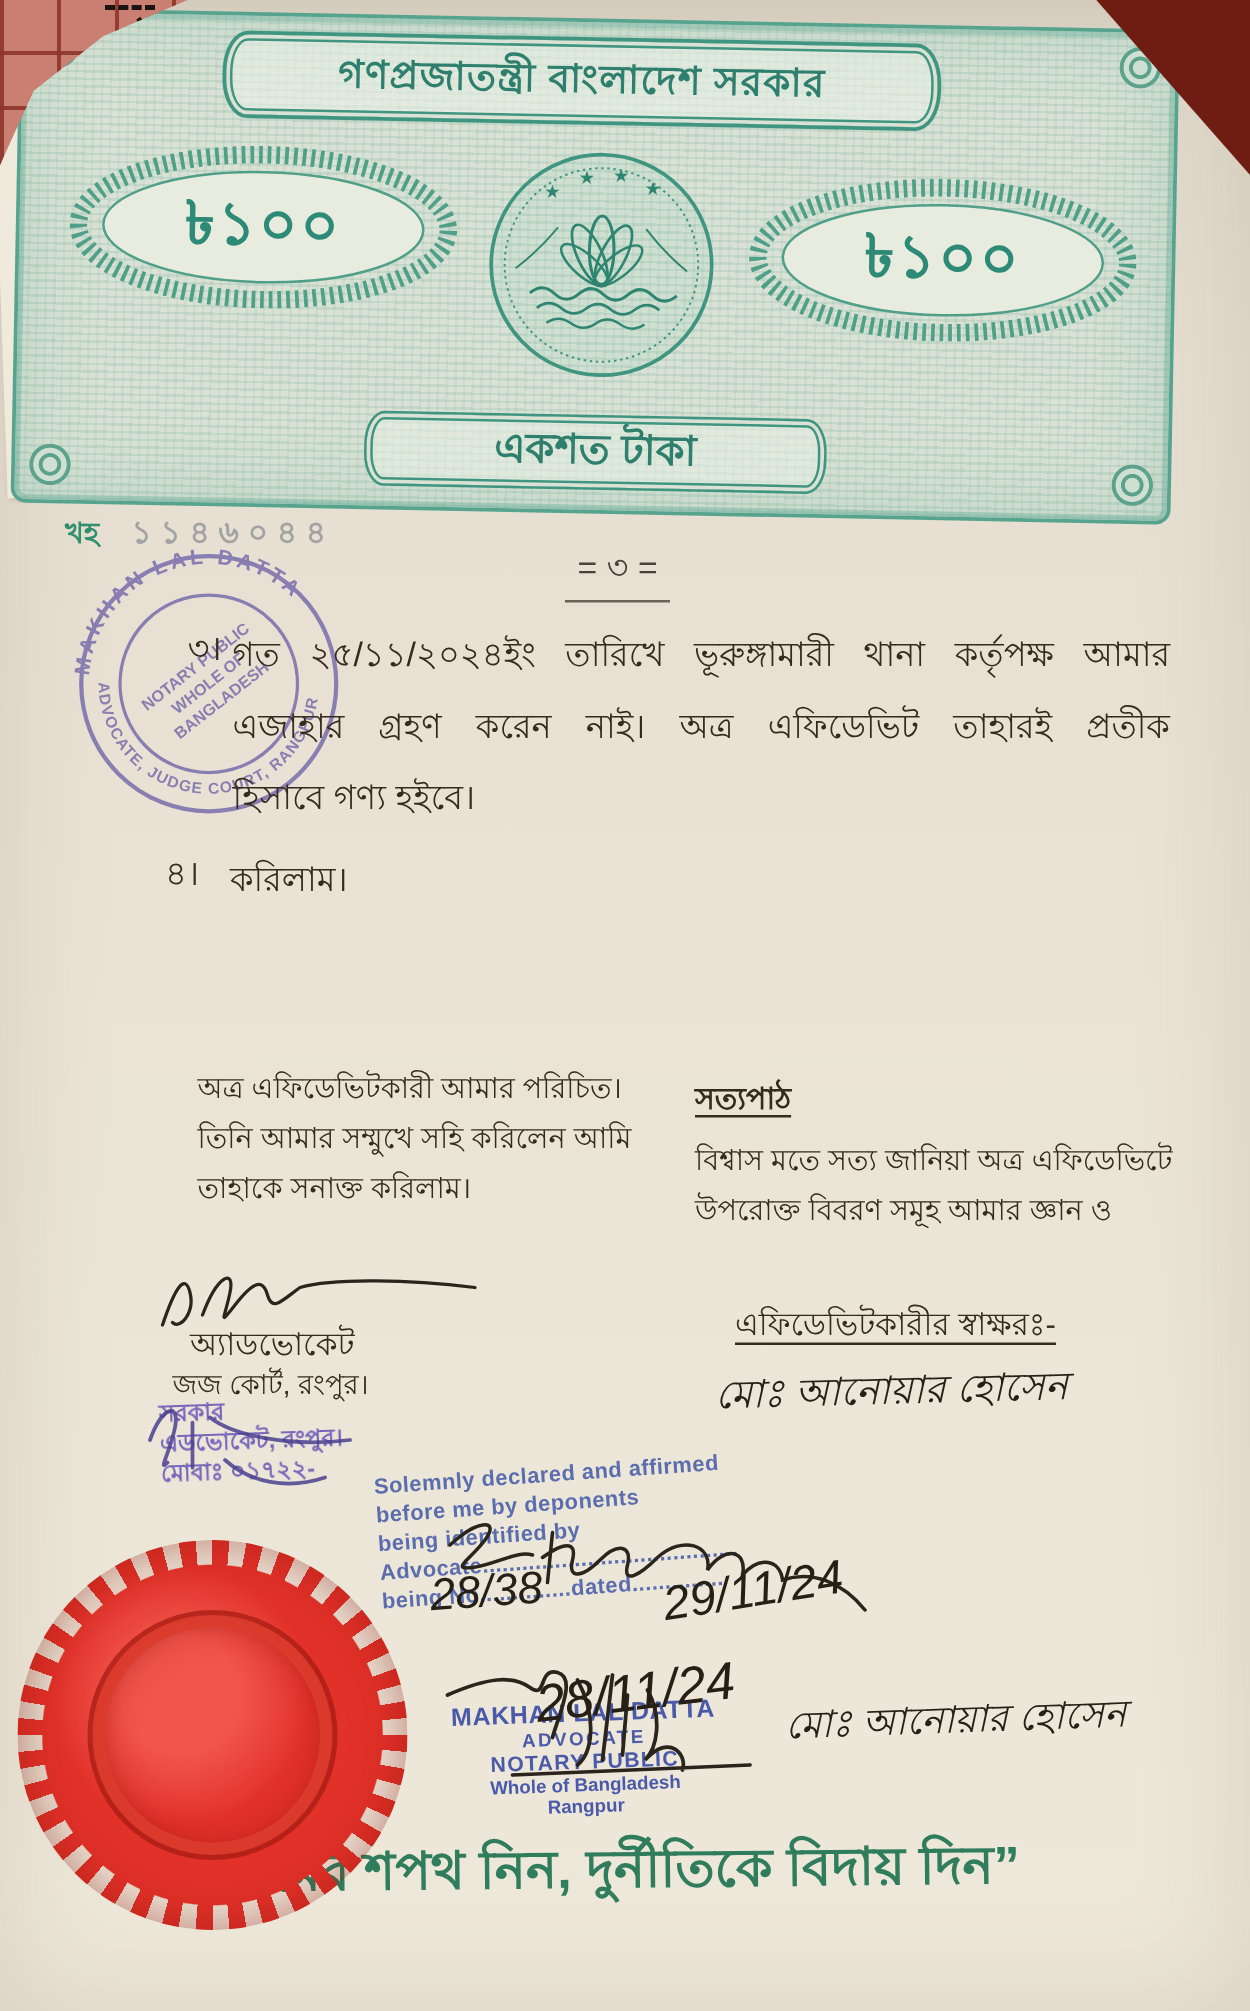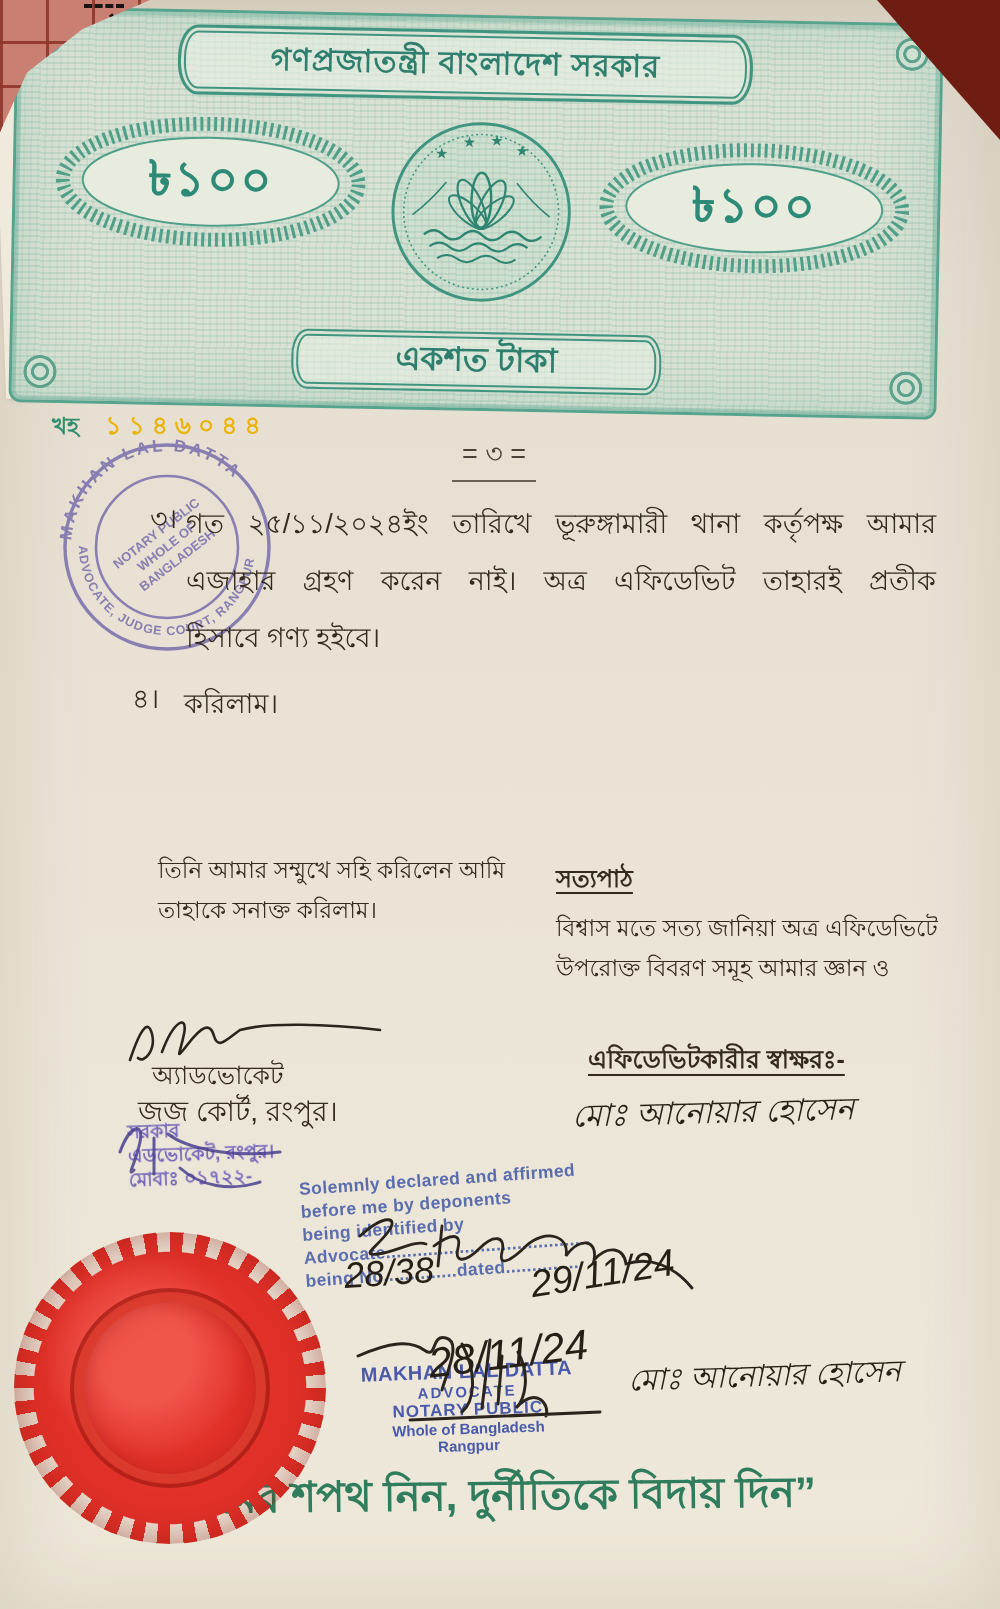--- a/index.html
+++ b/index.html
@@ -51,51 +51,51 @@
     border:2px solid #3f957f; border-radius:16px/26px;
     box-shadow:inset 0 0 0 3px #d9e2d4, inset 0 0 0 5px #3f957f;
     display:flex; align-items:center; justify-content:center; background:rgba(233,240,230,.55); }
   .denom-words span { font-size:33px; font-weight:bold; color:#2e7f6d; }
   .emblem { position:absolute; left:368px; top:96px; width:196px; height:200px; }
 
   
   .beng { color:#352a1e; }
   .serial { position:absolute; left:52px; top:406px; z-index:4; }
   .serial .pre { color:#2f8f6e; font-size:23px; font-weight:bold; margin-right:26px; }
-  .serial .num { color:#eab308; font-size:25px; font-weight:bold; letter-spacing:7px; }
+  .serial .num { color:#a3a3a3; font-size:25px; font-weight:bold; letter-spacing:7px; }
   .pagemark { position:absolute; left:452px; top:433px; font-size:27px; color:#4a4138;
     border-bottom:2px solid #6b6257; padding:0 10px 2px; z-index:4; }
 
   .para { position:absolute; z-index:4; }
   .pnum { position:absolute; left:0; top:2px; font-size:27px; }
   .pline { font-size:27px; line-height:57px; white-space:nowrap; }
   .jline { text-align:justify; text-align-last:justify; white-space:normal; }
 
   .col-block { position:absolute; z-index:4; }
   .col-block .cline { font-size:23px; line-height:40px; }
   .oath-title { font-size:24px; font-weight:bold; text-decoration:underline; text-underline-offset:5px;
     margin-bottom:8px; }
 
   
   .round-stamp { position:absolute; left:58px; top:438px; width:218px; height:218px; opacity:.78; z-index:3; }
   .sig { position:absolute; z-index:5; }
   .adv-label { position:absolute; left:152px; top:1056px; font-size:25px; z-index:4; }
-  .adv-sub   { position:absolute; left:138px; top:1090px; font-size:28px; z-index:4; }
+  .adv-sub   { position:absolute; left:138px; top:1090px; font-size:22px; z-index:4; }
 
   .purple-stamp { position:absolute; left:128px; top:1118px; z-index:4; transform:rotate(-2deg);
     color:rgba(104,86,182,.88); font-weight:bold; filter:blur(.4px); }
   .purple-stamp div { font-size:19px; line-height:24px; }
 
   .blue-stamp { position:absolute; left:302px; top:1168px; z-index:4; transform:rotate(-4deg);
     color:rgba(74,95,168,.9); }
   .blue-stamp div { font-size:17.5px; line-height:23px; font-weight:bold; letter-spacing:.4px; }
 
   .hand { font-style:italic; color:#261f15; z-index:6; position:absolute; }
 
-  .dep-label { position:absolute; left:588px; top:1040px; font-size:25px; font-weight:bold;
+  .dep-label { position:absolute; left:588px; top:1040px; font-size:25px; font-weight:normal;
     text-decoration:underline; text-underline-offset:6px; z-index:4; }
   .dep-name { position:absolute; left:572px; top:1088px; font-size:31px; transform:rotate(-1.5deg); }
   .notary-name2 { position:absolute; left:628px; top:1352px; font-size:30px; transform:rotate(-2deg); }
 
   .notary-block { position:absolute; left:362px; top:1360px; z-index:4; text-align:center;
     transform:rotate(-2deg); color:#3d4fa6; opacity:.92; }
   .notary-block .n0 { font-size:20px; font-weight:bold; letter-spacing:.5px; }
   .notary-block .n1 { font-size:15px; font-weight:bold; letter-spacing:2px; }
   .notary-block .n2 { font-size:17px; font-weight:bold; letter-spacing:1px; }
   .notary-block .n3 { font-size:15px; font-weight:bold; }
@@ -210,20 +210,21 @@
   </div>
 
   <div class="para beng" style="left:132px;top:676px;width:776px">
     <span class="pnum">৪।</span>
     <div style="margin-left:52px">
       <div class="pline">করিলাম।</div>
     </div>
   </div>
 
   <div class="col-block beng" style="left:158px;top:850px;width:372px">
+    <div class="cline">অত্র এফিডেভিটকারী আমার পরিচিত।</div>
     <div class="cline">তিনি আমার সম্মুখে সহি করিলেন আমি</div>
     <div class="cline">তাহাকে সনাক্ত করিলাম।</div>
   </div>
 
   <div class="col-block beng" style="left:556px;top:860px;width:414px">
     <div class="oath-title">সত্যপাঠ</div>
     <div class="cline">বিশ্বাস মতে সত্য জানিয়া অত্র এফিডেভিটে</div>
     <div class="cline">উপরোক্ত বিবরণ সমূহ আমার জ্ঞান ও</div>
   </div>
 

